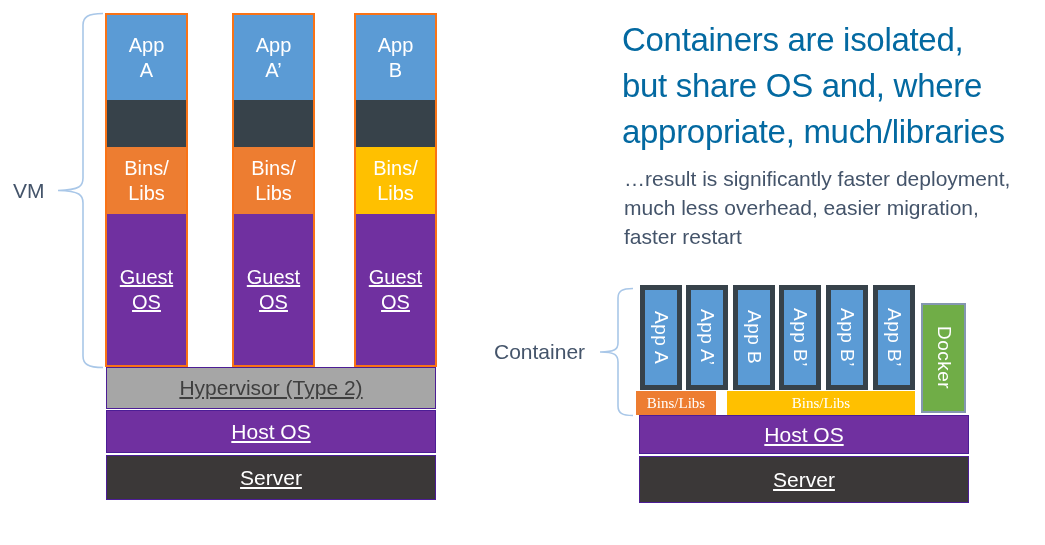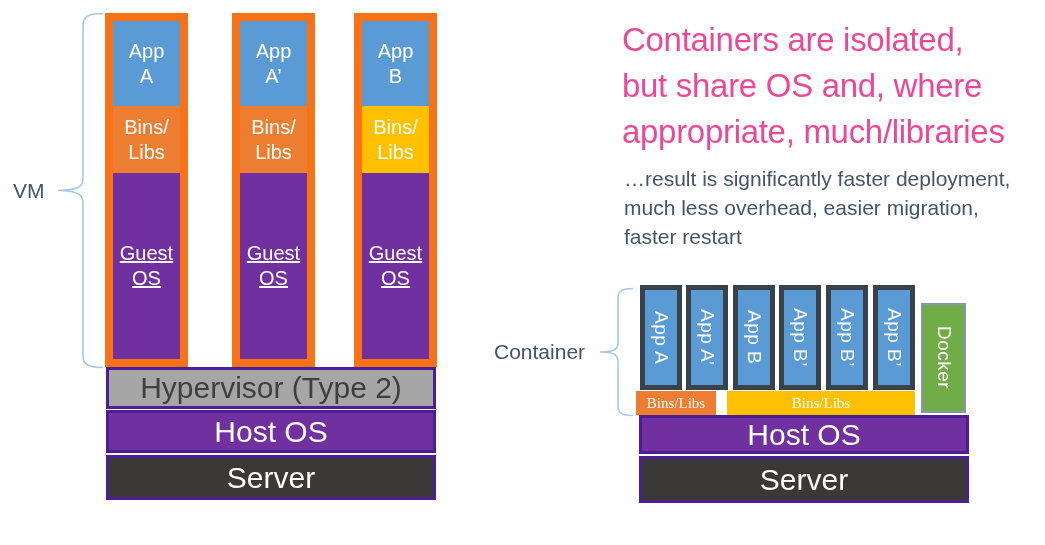--- a/index.html
+++ b/index.html
@@ -6,41 +6,41 @@
   #canvas{
     position:relative;width:1045px;height:545px;background:#ffffff;overflow:hidden;
     font-family:"Liberation Sans",sans-serif;
   }
   
   .side-label{position:absolute;color:#44546A;font-size:21px;white-space:nowrap;}
   .brace{position:absolute;overflow:visible;}
   .brace path{fill:none;stroke:#A9C7E8;stroke-width:1.6px;}
   .bar{
     position:absolute;display:flex;align-items:center;justify-content:center;
-    box-sizing:border-box;border:3px solid #4c1d95;color:#fff;font-size:30px;white-space:nowrap;
+    box-sizing:border-box;border:1px solid #4c1d95;color:#fff;font-size:21px;white-space:nowrap;text-decoration:underline;
   }
   
   .stack{
     position:absolute;top:13px;width:83px;height:354px;box-sizing:border-box;
-    border:8px solid #f97316;display:flex;flex-direction:column;background:#37424A;
+    border:2px solid #f97316;display:flex;flex-direction:column;background:#37424A;
   }
   .sec{
     display:flex;flex-direction:column;align-items:center;justify-content:center;
     color:#fff;font-size:20px;line-height:25px;text-align:center;
   }
   .sec-app{height:85px;background:#5B9BD5;}
-  .sec-bins{height:67px;background:#ED7D31;}
+  .sec-bins{height:67px;background:#ED7D31;margin-top:47px;}
   .sec-bins.gold{background:#FFC000;}
   .sec-guest{flex:1;background:#7030A0;text-decoration:underline;}
   .bar-hypervisor{left:106px;top:367px;width:330px;height:42px;background:#A6A6A6;color:#3F3F3F;}
   .bar-hostos-l{left:106px;top:410px;width:330px;height:43px;background:#7030A0;}
   .bar-server-l{left:106px;top:455px;width:330px;height:45px;background:#3B3838;}
   
   .title{
-    position:absolute;left:622px;top:17px;color:#ec4899;
+    position:absolute;left:622px;top:17px;color:#0369a1;
     font-size:33px;line-height:46px;letter-spacing:-0.3px;white-space:nowrap;
   }
   .note{
     position:absolute;left:624px;top:164px;color:#44546A;
     font-size:21px;line-height:29px;white-space:nowrap;
   }
   
   .cbox{
     position:absolute;top:285px;width:42px;height:105px;box-sizing:border-box;
     background:#5B9BD5;border:5px solid #37424A;

